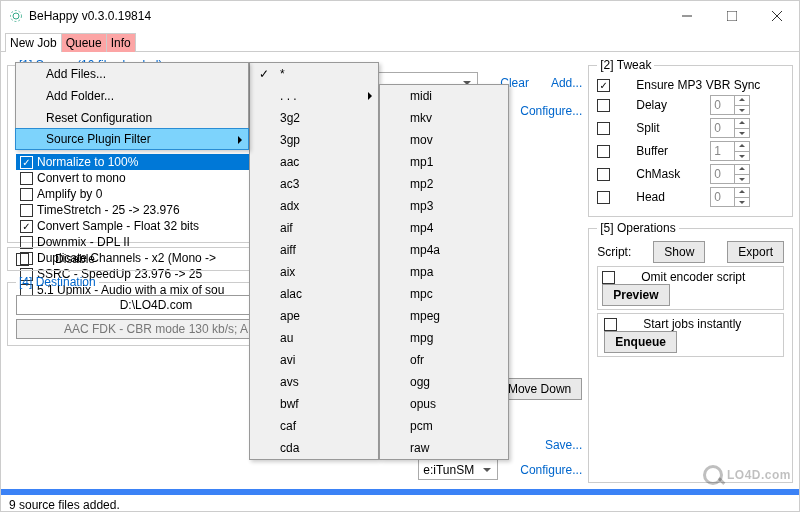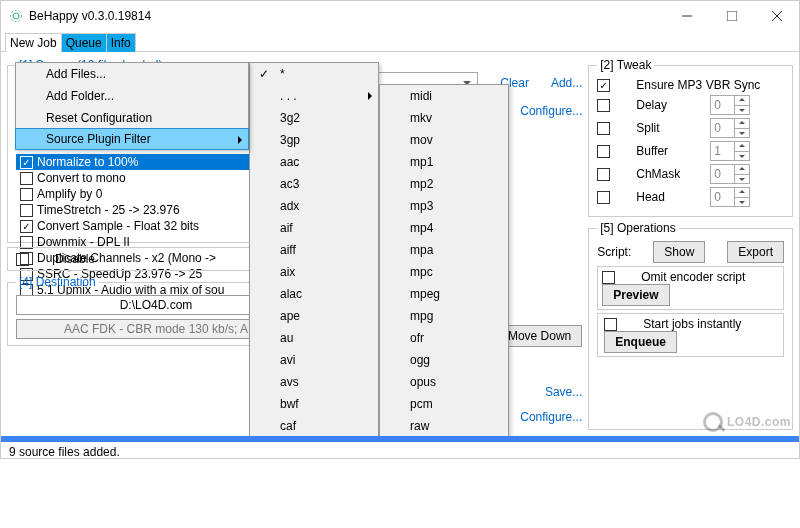--- a/index.html
+++ b/index.html
@@ -1,26 +1,26 @@
 <!DOCTYPE html>
 <html><head>
 <meta charset="utf-8">
 <style>
 * { box-sizing: border-box; font-family: "Segoe UI", Tahoma, sans-serif; font-size: 12px; }
 body { margin: 0; background: #fff; overflow: hidden; }
-.window { width: 800px; height: 459px; border: 1px solid #ccc; display: flex; flex-direction: column; position: relative; }
+.window { width: 800px; height: 512px; border: 1px solid #ccc; display: flex; flex-direction: column; position: relative; }
 .titlebar { height: 30px; display: flex; align-items: center; padding-left: 8px; }
 .titlebar-icon { width: 14px; height: 14px; margin-right: 6px; }
 .titlebar-icon svg { width: 14px; height: 14px; }
 .title { flex: 1; }
 .winbtn { width: 45px; height: 30px; display: flex; align-items: center; justify-content: center; }
 .winbtn svg { width: 10px; height: 10px; stroke: #333; stroke-width: 1; fill: none; }
 .tabs { height: 21px; display: flex; align-items: flex-end; padding-left: 4px; border-bottom: 1px solid #ccc; }
 .tab { padding: 2px 4px; border: 1px solid #ccc; border-bottom: none; margin-right: -1px; background: #fff; position: relative; top: 1px; }
-.tab:not(.active) { background: #0ea5e9; }
+.tab:not(.active) { background: #fca5a5; }
 .content { flex: 1; display: flex; padding: 6px; gap: 6px; overflow: hidden; position: relative; }
 .col-left { width: 335px; display: flex; flex-direction: column; gap: 4px; }
 .col-mid { width: 305px; display: flex; flex-direction: column; gap: 4px; }
 .col-right { flex: 1; display: flex; flex-direction: column; gap: 4px; }
 fieldset { border: 1px solid #ccc; margin: 0; padding: 6px 8px; }
 legend { color: #0066cc; padding: 0 3px; }
 legend.black { color: #000; }
 .link { color: #0066cc; cursor: pointer; }
 .row { display: flex; align-items: center; gap: 22px; margin-bottom: 3px; }
 .dsp-list { height: 143px; overflow: auto; }
@@ -293,20 +293,21 @@
 
     <div class="ext-col" style="left:378px; top:32px;">
       <div id="extcol2">
           <div class="ext-item">midi</div>
           <div class="ext-item">mkv</div>
           <div class="ext-item">mov</div>
           <div class="ext-item">mp1</div>
           <div class="ext-item">mp2</div>
           <div class="ext-item">mp3</div>
           <div class="ext-item">mp4</div>
+          <div class="ext-item">mp4a</div>
           <div class="ext-item">mpa</div>
           <div class="ext-item">mpc</div>
           <div class="ext-item">mpeg</div>
           <div class="ext-item">mpg</div>
           <div class="ext-item">ofr</div>
           <div class="ext-item">ogg</div>
           <div class="ext-item">opus</div>
           <div class="ext-item">pcm</div>
           <div class="ext-item">raw</div>
         </div>

